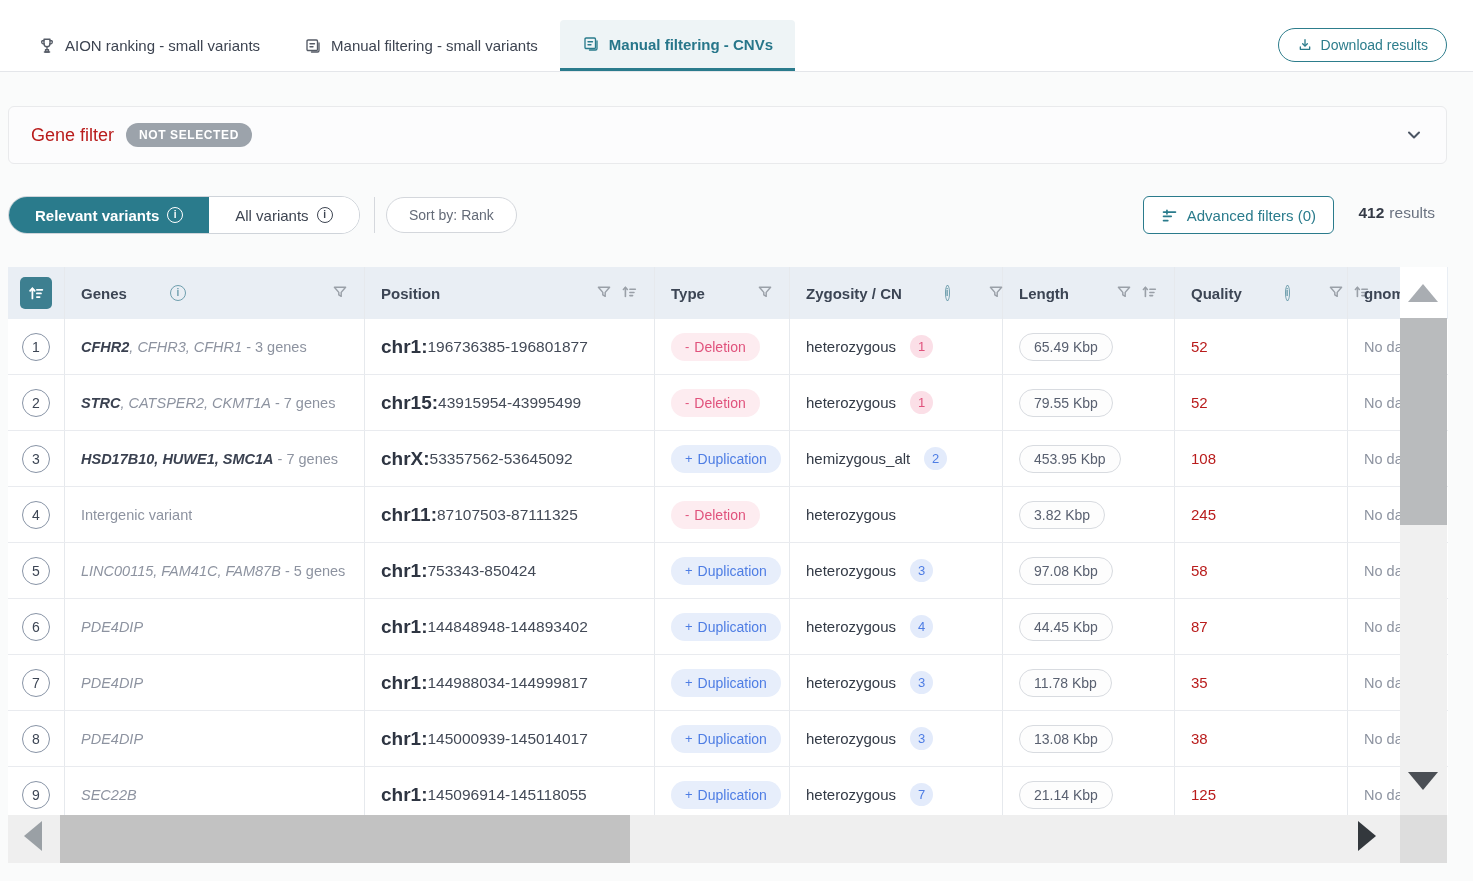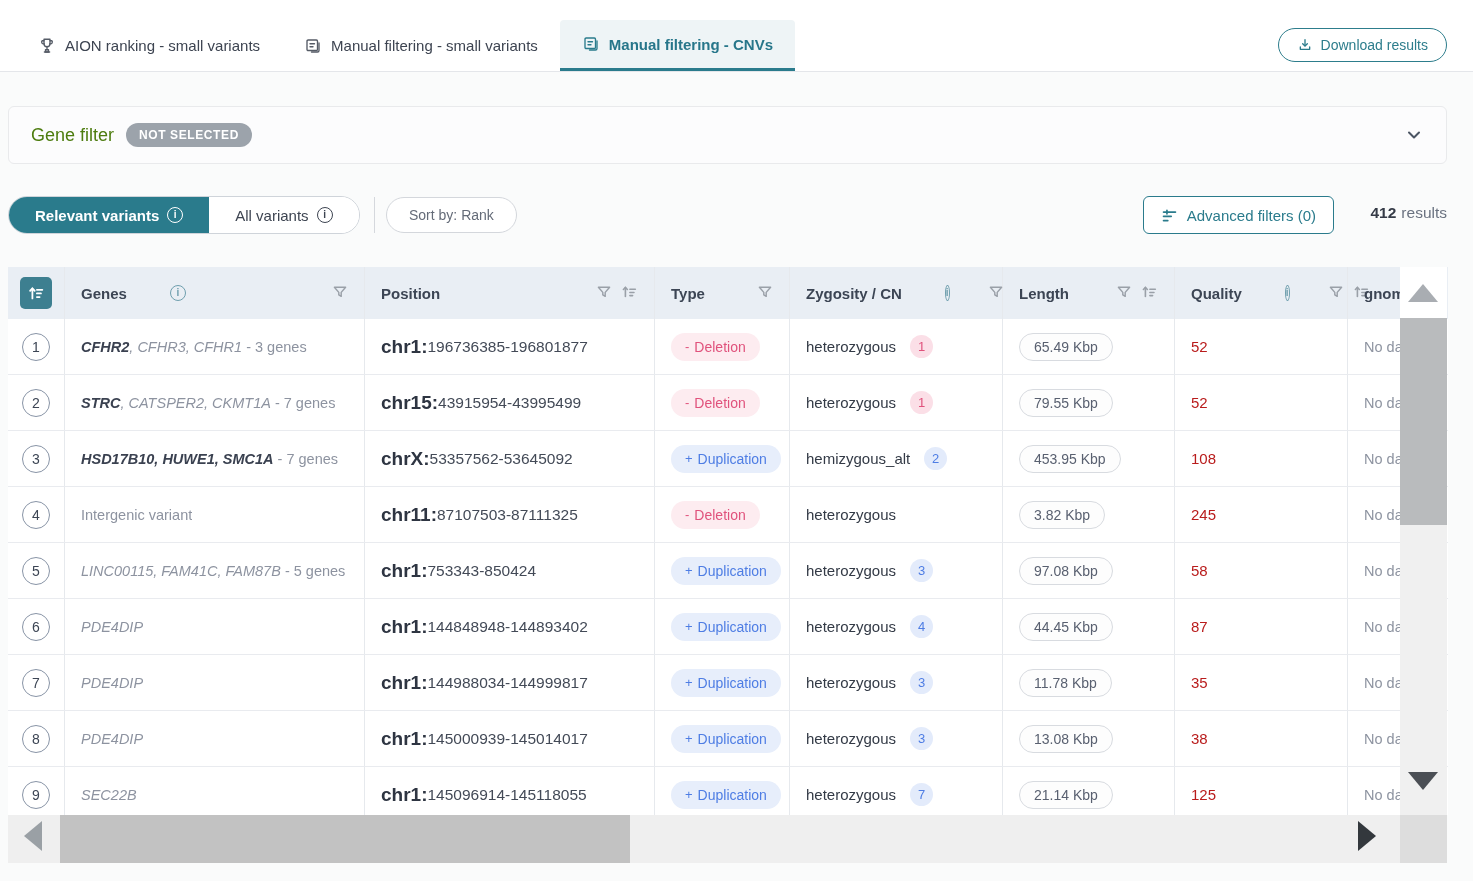--- a/index.html
+++ b/index.html
@@ -20,21 +20,21 @@
 
   .download-btn { position:absolute; right:26px; top:28px; height:34px;
     display:inline-flex; align-items:center; gap:8px; padding:0 18px;
     border:1px solid #2d7d8c; border-radius:17px; background:#fff;
     color:#2d7d8c; font-size:14px; cursor:pointer;text-align:right; }
 
   
   .gene-filter { position:absolute; left:8px; top:106px; width:1439px; height:58px;
     background:#fcfcfd; border:1px solid #e9eaec; border-radius:6px;
     display:flex; align-items:center; padding:0 22px; cursor:pointer; }
-  .gene-filter .gf-label { font-size:18px; color:#4d7c0f; }
+  .gene-filter .gf-label { font-size:18px; color:#b91c1c; }
   .gf-badge { margin-left:12px; background:#9ca3ab; color:#ffffff; font-size:12px;
     font-weight:bold; letter-spacing:.6px; padding:5px 13px; border-radius:13px; }
   .gf-chevron { margin-left:auto; color:#4b5563; display:flex; }
 
   
   .controls { position:absolute; left:8px; top:196px; width:1439px; height:38px; }
   .seg { position:absolute; left:0; top:0; height:38px; display:flex;
     border:1px solid #cfd4da; border-radius:19px; overflow:hidden; background:#fff; }
   .seg-btn { display:flex; align-items:center; justify-content:center; gap:8px;
     font-size:15px; padding:0 26px; cursor:pointer; color:#3d4451; background:#fff; }
@@ -42,21 +42,21 @@
   .info-i { display:inline-flex; align-items:center; justify-content:center;
     width:16px; height:16px; border:1.3px solid currentColor; border-radius:50%;
     font-size:10px; font-style:normal; font-weight:bold; line-height:1; }
   .ctrl-divider { position:absolute; left:366px; top:1px; width:1px; height:36px; background:#d5d8dd; }
   .sort-pill { position:absolute; left:378px; top:1px; height:36px; display:inline-flex;
     align-items:center; padding:0 22px; border:1px solid #d4d7dc; border-radius:18px;
     background:#fff; color:#646b78; font-size:14px; cursor:pointer; }
   .adv-btn { position:absolute; right:113px; top:0; height:38px; display:inline-flex;
     align-items:center; gap:9px; padding:0 17px; border:1.5px solid #2a7b8c;
     border-radius:6px; background:#fff; color:#2a7b8c; font-size:15px; cursor:pointer; }
-  .results { position:absolute; right:0; top:8px; font-size:15.5px; color:#6a7280; }
+  .results { position:absolute; right:12px; top:8px; font-size:15.5px; color:#6a7280; }
   .results b { color:#353b47; margin-right:5px; }
 
   
   .tablewrap { position:absolute; left:8px; top:267px; width:1440px; height:548px;
     background:#fff; overflow:hidden; }
   .thead { display:flex; height:52px; background:#e9eef4; }
   .trow { display:flex; height:56px; background:#fff; border-bottom:1px solid #e9ebef; cursor:pointer; }
   .cell { display:flex; align-items:center; padding:0 16px; border-right:1px solid #e6e9ed; height:100%; }
   .col-num { width:57px; justify-content:center; padding:0; }
   .col-genes { width:300px; }

